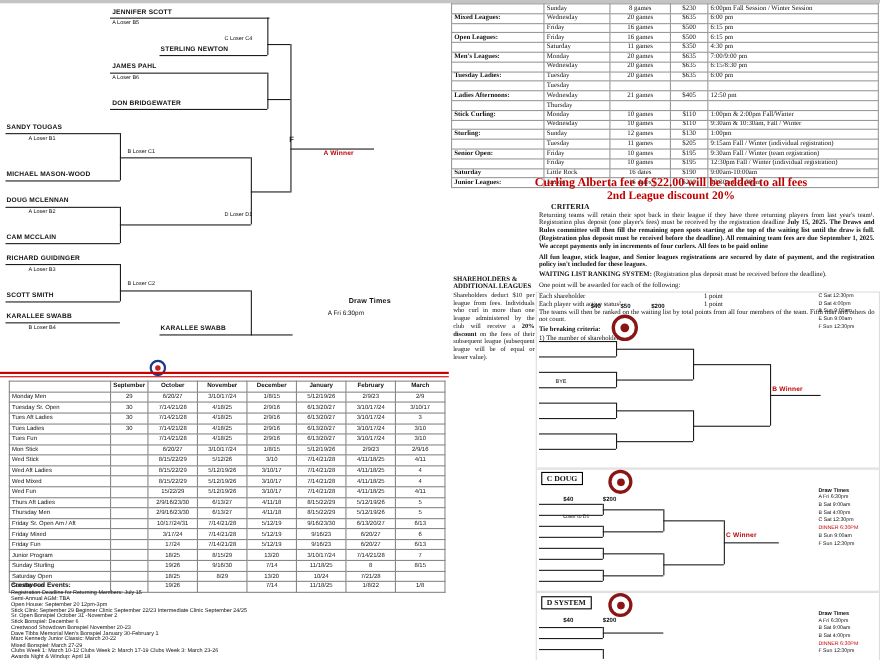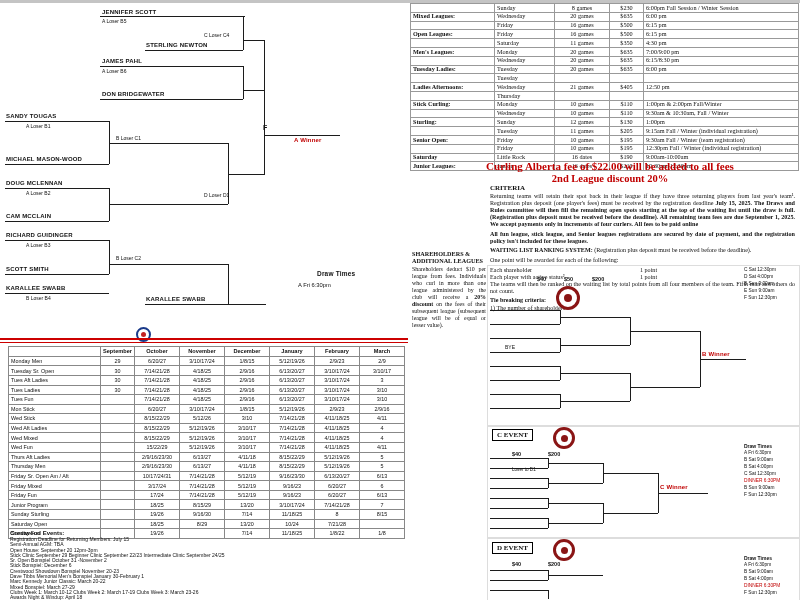--- a/index.html
+++ b/index.html
@@ -29,21 +29,21 @@
   .fee1{font-weight:bold;font-size:11px;color:#c00000}
   .fee2{font-weight:bold;font-size:10.5px;color:#c00000;margin-top:1px}
   
   #reg-head{position:absolute;left:410px;top:190px;width:80px;text-align:center;
             font-weight:bold;font-size:10px;line-height:1.25}
   #shareholders{position:absolute;left:412px;top:250px;width:74px}
   #shareholders .sh-head{font-weight:bold;font-size:6.2px;line-height:1.15;margin-bottom:2px}
   #shareholders .sh-body{font-size:5.9px;line-height:1.18;text-align:justify}
   
   #criteria{position:absolute;left:490px;top:184px;width:305px}
-  .cr-title{font-weight:bold;font-size:7px;margin:0 0 1px}
+  .cr-title{font-weight:bold;font-size:7px;margin:0 11px 1px}
   .cr-p{font-size:6.1px;line-height:1.16;text-align:justify;margin:0 0 2.5px}
   .pt-row{display:flex;font-size:6.1px;margin:0 0 1px}
   .pt-row .pt-lbl{width:150px}
   
   #cal-title{position:absolute;left:156px;top:326px;font-style:italic;font-weight:bold;font-size:12.5px}
   .redline{position:absolute;background:#cc0000}
   #cal-wrap{position:absolute;left:8px;top:346px;width:396px}
   #cal-wrap table{width:100%;border-collapse:collapse;table-layout:fixed;
                   font-family:"Liberation Sans",sans-serif;font-size:5.4px;line-height:1.15}
   #cal-wrap th,#cal-wrap td{border:0.5px solid #888;padding:1.2px 1px;text-align:center;white-space:nowrap;overflow:hidden}
@@ -603,21 +603,21 @@
     <div id="b-times-items">
         <div>C Sat 12:30pm</div>
         <div>D Sat 4:00pm</div>
         <div>B Sun 9:00am</div>
         <div>E Sun 9:00am</div>
         <div>F Sun 12:30pm</div>
       </div>
   </div>
 
   <div class="frame" style="left:487px;top:426px;width:311px;height:110px"></div>
-  <div class="evt-box" style="left:492px;top:429px">C EVENT</div>
+  <div class="evt-box" style="left:492px;top:429px">C DOUG</div>
   <div class="rings" style="left:553px;top:427px;width:22px;height:22px;border:3px solid #8a1515">
     <div class="in" style="width:7px;height:7px;background:#8a1515"></div>
   </div>
   <span class="money" style="left:512px;top:451px">$40</span>
   <span class="money" style="left:548px;top:451px">$200</span>
   <span class="bs" style="left:512px;top:467px;font-size:4.6px">Loser to D1</span>
   <span class="bl red" style="left:660px;top:484px">C Winner</span>
   <div class="times" style="left:744px;top:443px">
     <div class="times-head">Draw Times</div>
     <div id="c-times-items">
@@ -625,21 +625,21 @@
         <div>B Sat 9:00am</div>
         <div>B Sat 4:00pm</div>
         <div>C Sat 12:30pm</div>
         <div class="red">DINNER 6:30PM</div>
         <div>B Sun 9:00am</div>
         <div>F Sun 12:30pm</div>
       </div>
   </div>
 
   <div class="frame" style="left:487px;top:538px;width:311px;height:61px"></div>
-  <div class="evt-box" style="left:492px;top:542px">D EVENT</div>
+  <div class="evt-box" style="left:492px;top:542px">D SYSTEM</div>
   <div class="rings" style="left:553px;top:539px;width:22px;height:22px;border:3px solid #8a1515">
     <div class="in" style="width:7px;height:7px;background:#8a1515"></div>
   </div>
   <span class="money" style="left:512px;top:561px">$40</span>
   <span class="money" style="left:548px;top:561px">$200</span>
   <div class="times" style="left:744px;top:555px">
     <div class="times-head">Draw Times</div>
     <div id="d-times-items">
         <div>A Fri 6:30pm</div>
         <div>B Sat 9:00am</div>

